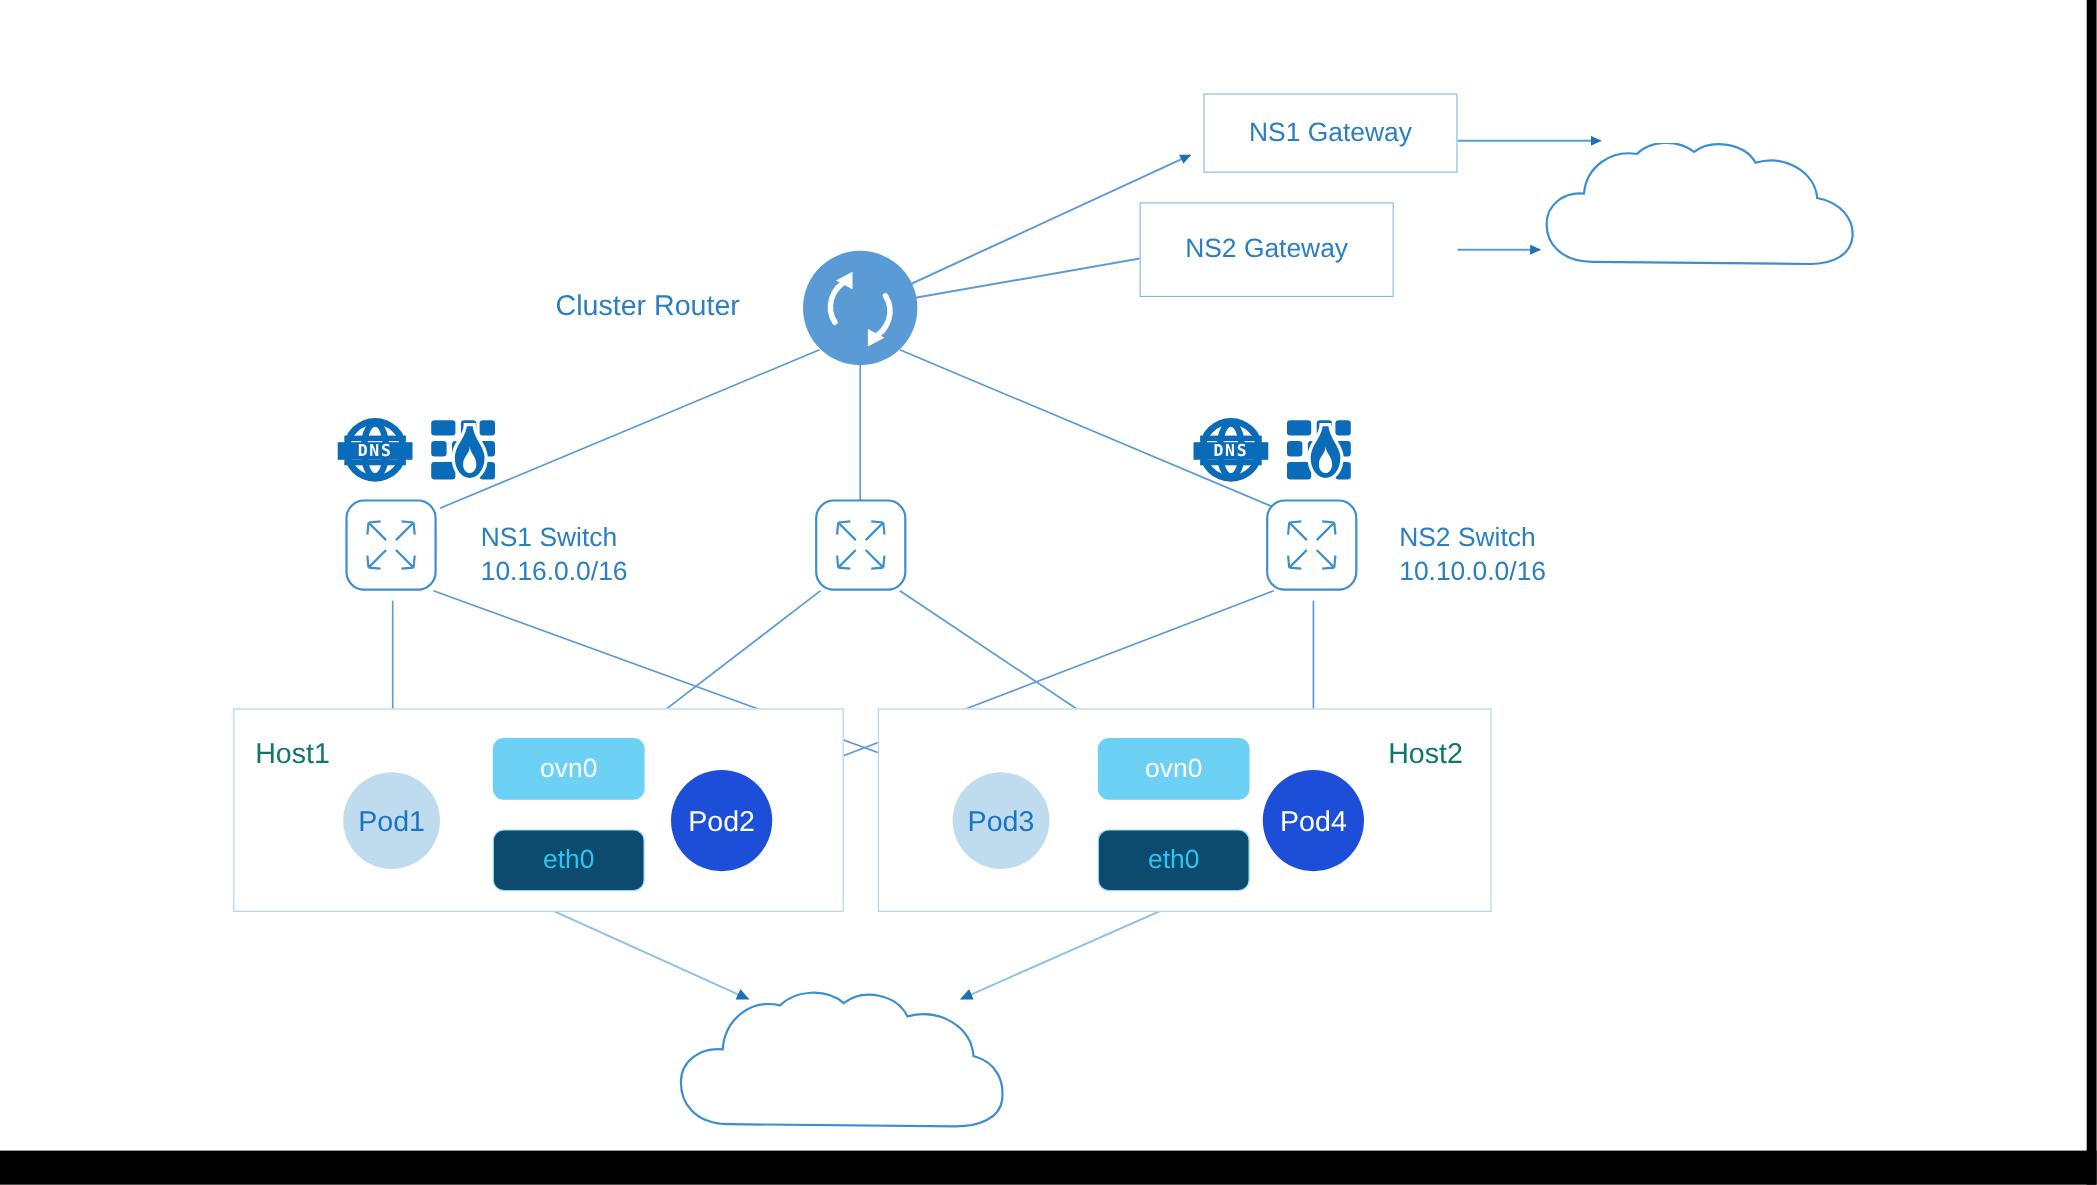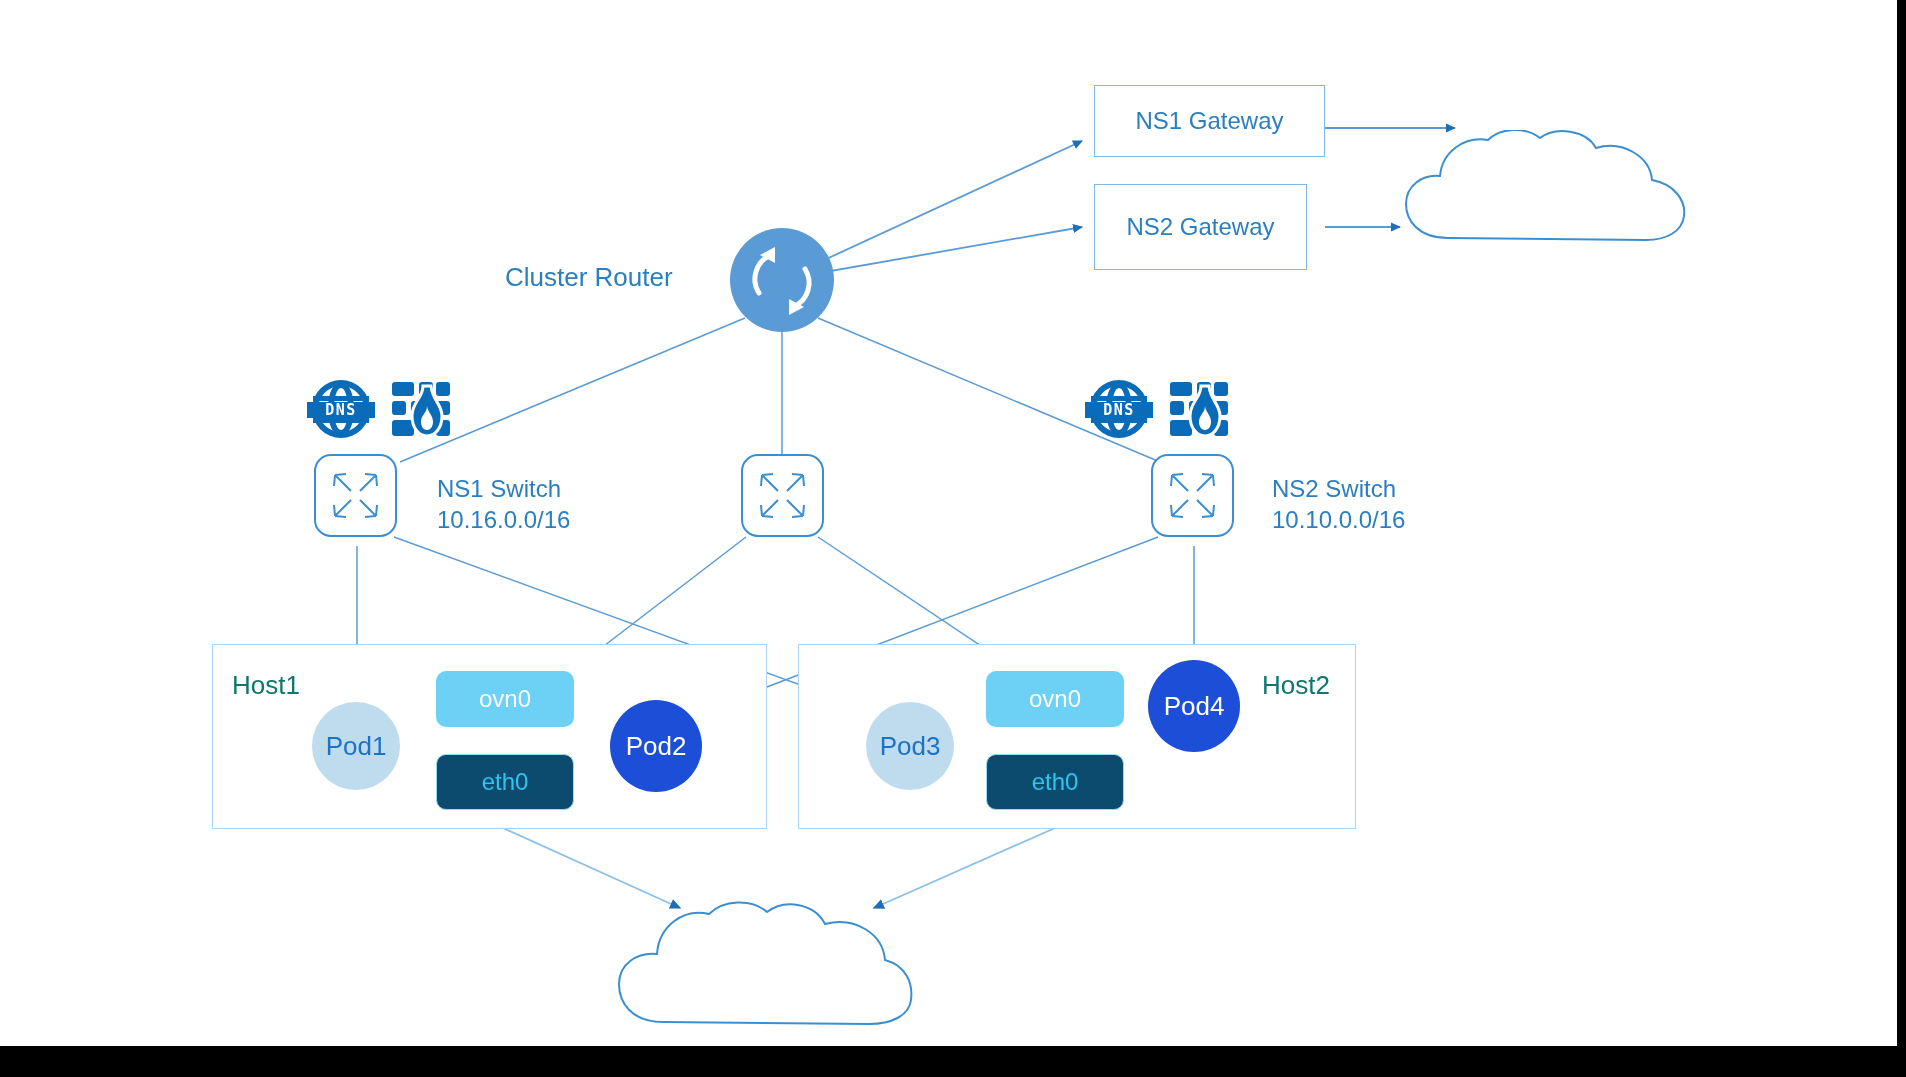--- a/index.html
+++ b/index.html
@@ -90,20 +90,21 @@
     text-align: right;
   }
   
   .iface {
     display: flex;
     align-items: center;
     justify-content: center;
     font-size: 24px;
     border-radius: 10px;
     box-sizing: border-box;
+    margin-left: 12px;
   }
   .iface.filled {
     background: #6dd0f5;
     color: #ffffff;
   }
   .iface.outline {
     background: #0c4a6e;
     border: 1px solid #8fddf7;
     color: #2cc4f0;
   }
@@ -180,21 +181,21 @@
              C 42,22 64,6 88,10 C 100,-2 124,-4 140,8
              C 156,-4 186,0 196,18 C 222,10 250,26 252,50
              C 274,54 286,70 284,86 C 282,102 266,110 246,110 Z" fill="#ffffff" stroke="#3b8fd0" stroke-width="2"></path>
   </svg>
   <div class="cloud-label" style="left:1400px; top:183px; width:290px;">External Network</div>
 
   <div class="node gw-box" style="left:1094px; top:85px; width:231px; height:72px;">
     <span>NS1 Gateway</span>
   </div>
 
-  <div class="node gw-box" style="left:1094px; top:184px; width:213px; height:86px;">
+  <div class="node gw-box" style="left:1036px; top:184px; width:231px; height:86px;">
     <span>NS2 Gateway</span>
   </div>
 
   <div class="router-label" style="left:505px; top:262px;">Cluster Router</div>
   <svg class="node" style="left:727px; top:225px; width:110px; height:110px;" viewBox="0 0 110 110">
     <circle cx="55" cy="55" r="52" fill="#5b9bd5"></circle>
     <g fill="none" stroke="#ffffff" stroke-width="5" stroke-linecap="round">
       <path d="M 32,68 A 26,26 0 0 1 44,30"></path>
       <path d="M 78,44 A 26,26 0 0 1 66,82"></path>
     </g>
@@ -321,21 +322,21 @@
   <div class="host-label" style="left:1262px; top:670px; z-index:6;">Host2</div>
   <div class="node pod light" style="left:866px; top:702px; width:88px; height:88px;">
     <span>Pod3</span>
   </div>
   <div class="node iface filled" style="left:986px; top:671px; width:138px; height:56px;">
     <span>ovn0</span>
   </div>
   <div class="node iface outline" style="left:986px; top:754px; width:138px; height:56px;">
     <span>eth0</span>
   </div>
-  <div class="node pod dark" style="left:1148px; top:660px; width:92px; height:92px;">
+  <div class="node pod dark" style="left:1148px; top:700px; width:92px; height:92px;">
     <span>Pod4</span>
   </div>
 
   <svg class="node" style="left:615px; top:900px; width:300px; height:135px;" viewBox="0 0 300 135">
     <path d="M 48,122 C 16,122 4,102 4,84 C 4,64 22,52 42,54
              C 44,26 68,8 94,14 C 108,0 136,-2 152,12
              C 170,-2 200,4 210,24 C 240,16 268,34 270,60
              C 292,66 298,84 296,100 C 294,116 276,124 254,124 Z" fill="#ffffff" stroke="#3b8fd0" stroke-width="2"></path>
   </svg>
   <div class="cloud-label" style="left:615px; top:964px; width:300px;">External Network</div>

